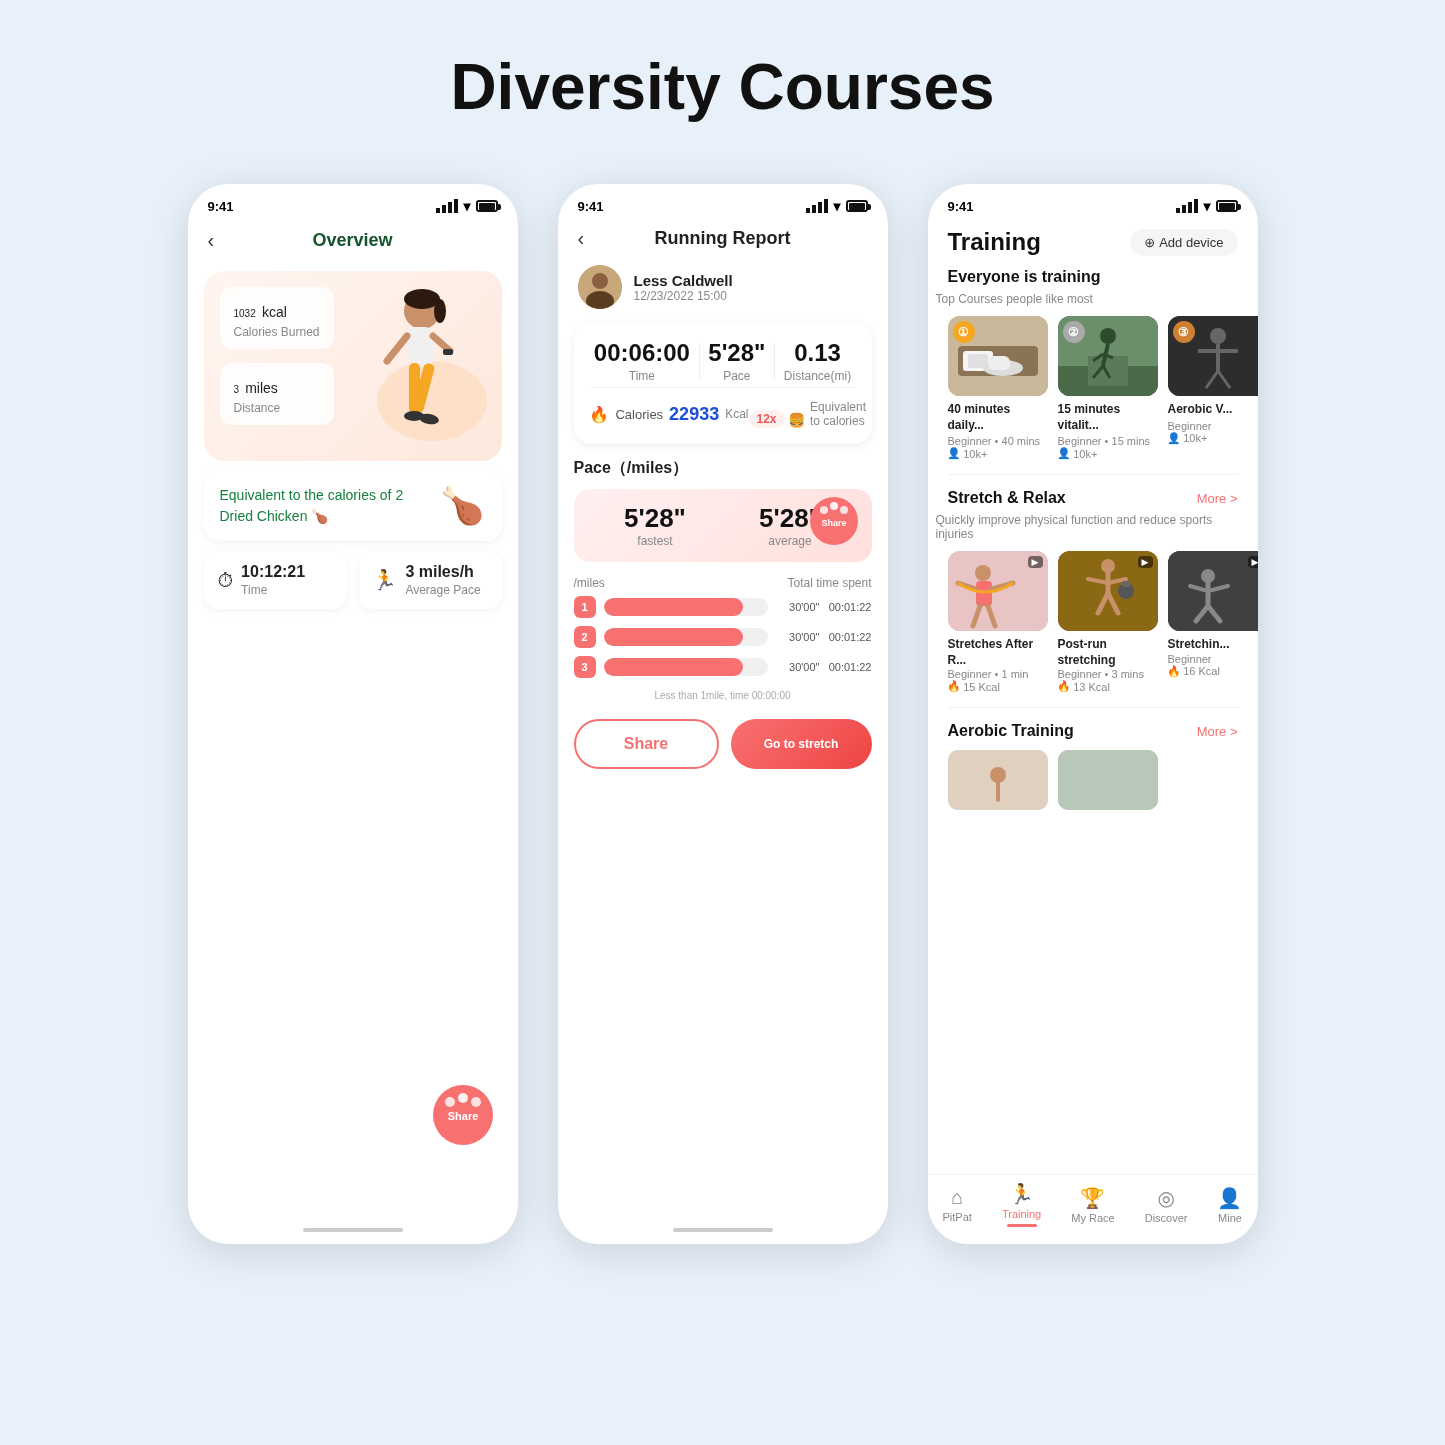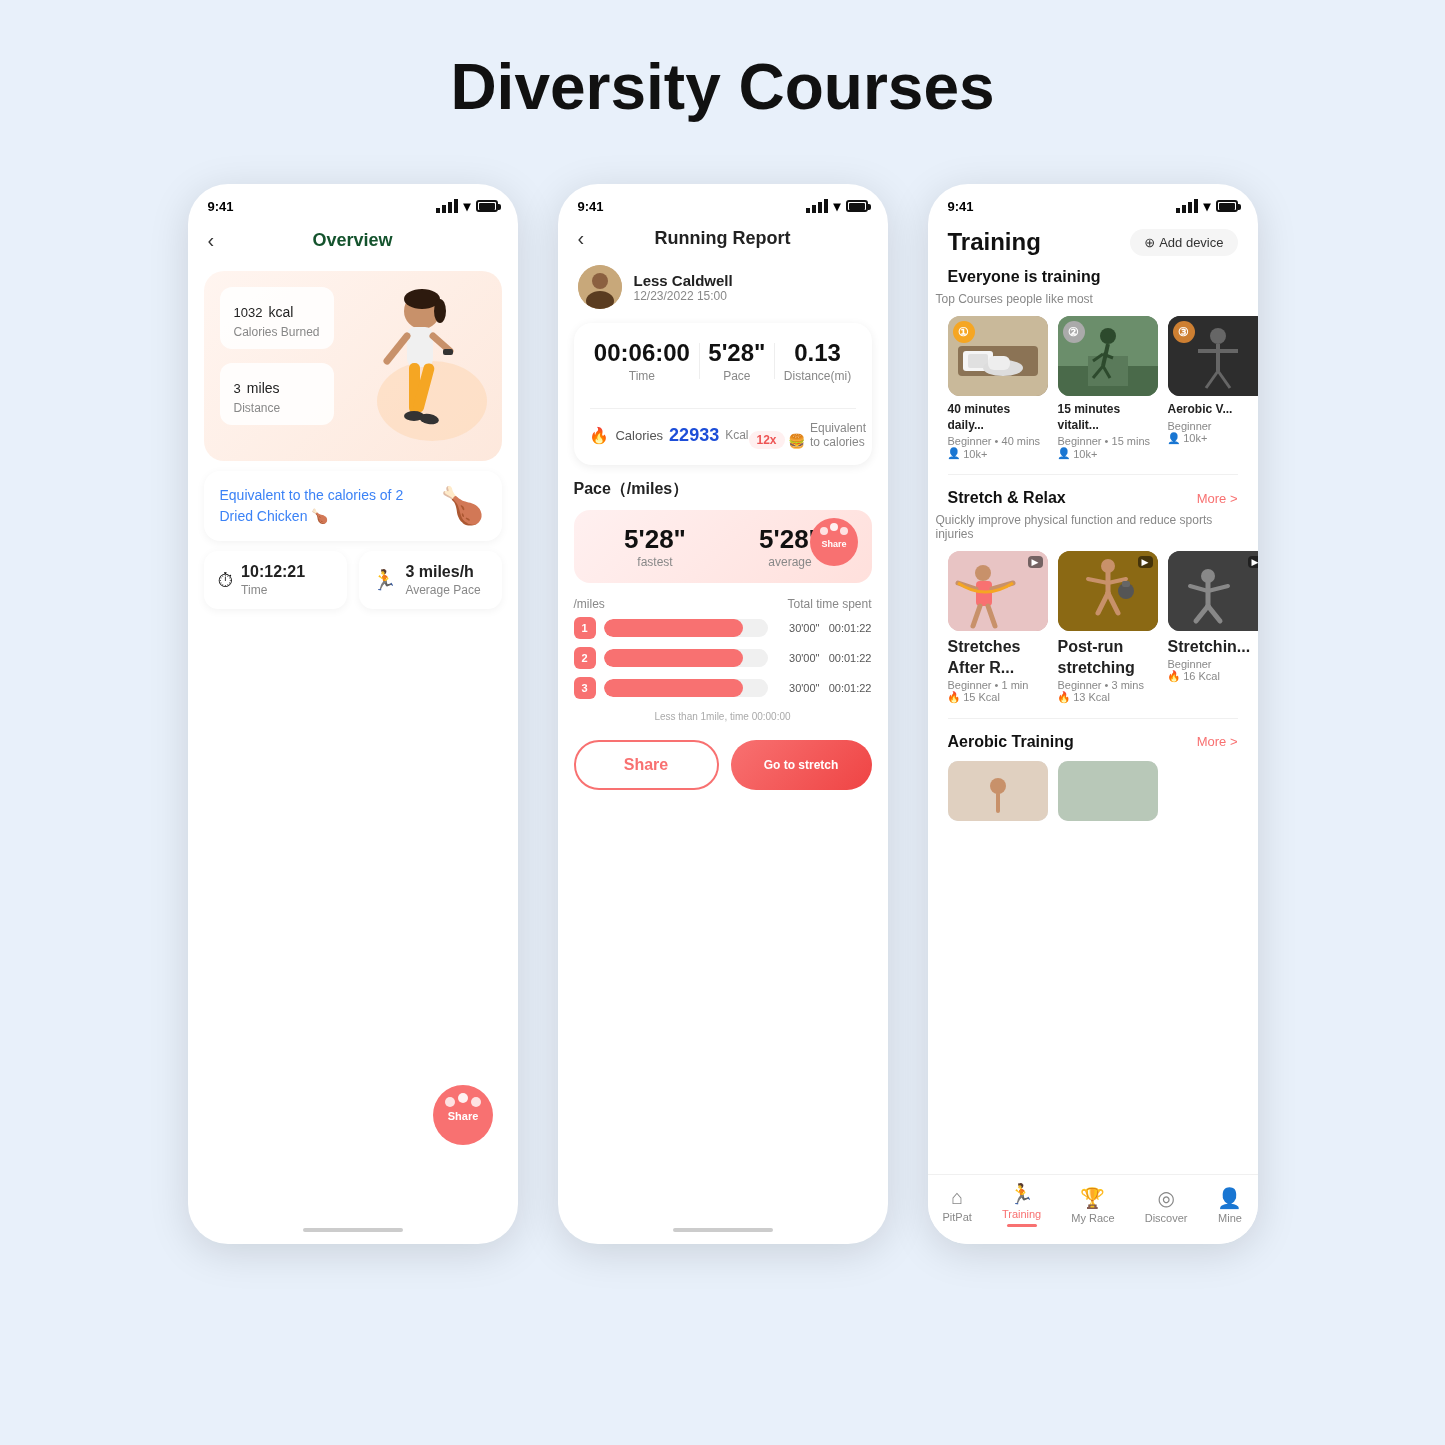--- a/index.html
+++ b/index.html
@@ -137,21 +137,21 @@
       border-radius: 12px;
       padding: 10px 14px;
       min-width: 110px;
     }
     .stat-box .stat-value {
       font-size: 22px;
       font-weight: 800;
       color: #222;
     }
     .stat-box .stat-value span {
-      font-size: 13px;
+      font-size: 10px;
       font-weight: 500;
     }
     .stat-box .stat-label {
       font-size: 12px;
       color: #888;
       margin-top: 2px;
     }
 
     .hero-figure {
       position: absolute;
@@ -172,21 +172,21 @@
       background: #fff;
       border-radius: 16px;
       padding: 14px 16px;
       display: flex;
       align-items: center;
       justify-content: space-between;
       box-shadow: 0 2px 8px rgba(0,0,0,0.05);
     }
     .phone1-calories-card .cal-text {
       font-size: 14px;
-      color: #3b82f6;
+      color: #15803d;
       font-weight: 500;
       line-height: 1.5;
       max-width: 200px;
     }
     .chicken-emoji { font-size: 36px; }
 
     .phone1-bottom-stats {
       margin: 10px 16px;
       display: flex;
       gap: 12px;
@@ -279,21 +279,21 @@
       margin: 0 16px;
       background: #fff;
       border-radius: 18px;
       padding: 16px;
       box-shadow: 0 2px 10px rgba(0,0,0,0.07);
     }
 
     .primary-stats {
       display: flex;
       justify-content: space-around;
-      margin-bottom: 25px;
+      margin-bottom: 4px;
     }
     .ps-item {
       text-align: center;
     }
     .ps-value {
       font-size: 24px;
       font-weight: 900;
       color: #111;
     }
     .ps-label {
@@ -618,21 +618,21 @@
       top: 5px;
       right: 5px;
       background: rgba(0,0,0,0.5);
       border-radius: 4px;
       padding: 1px 4px;
       font-size: 9px;
       color: #fff;
     }
 
     .stretch-name {
-      font-size: 16px;
+      font-size: 12px;
       font-weight: 600;
       color: #222;
       line-height: 1.3;
     }
     .stretch-meta {
       font-size: 11px;
       color: #888;
     }
     .stretch-kcal {
       font-size: 11px;

